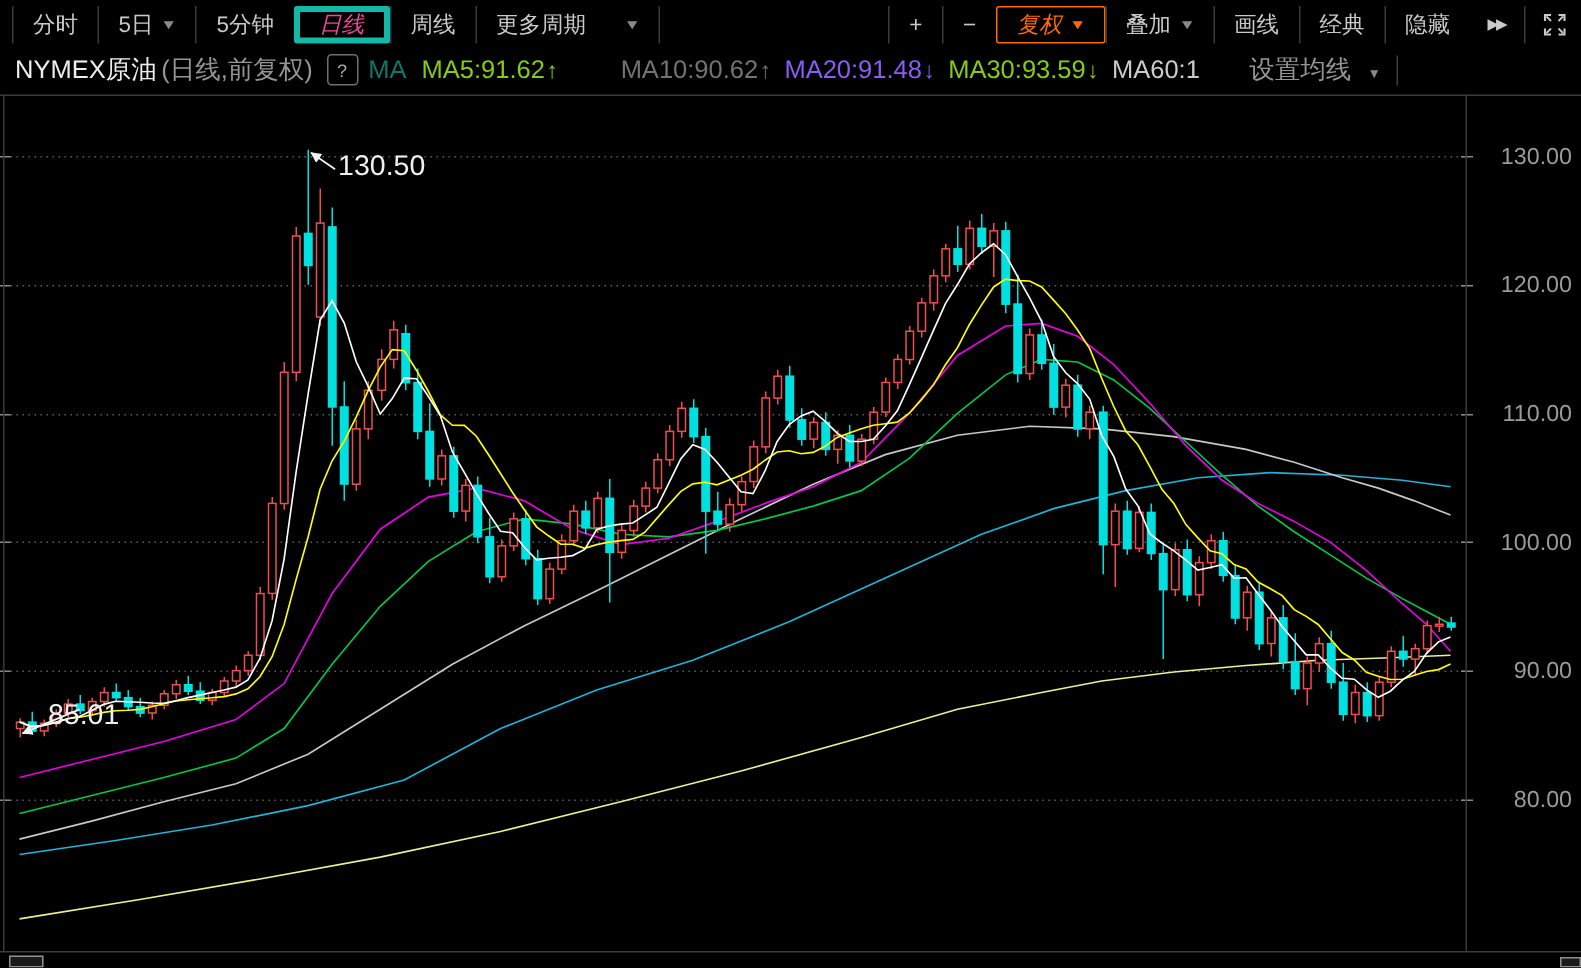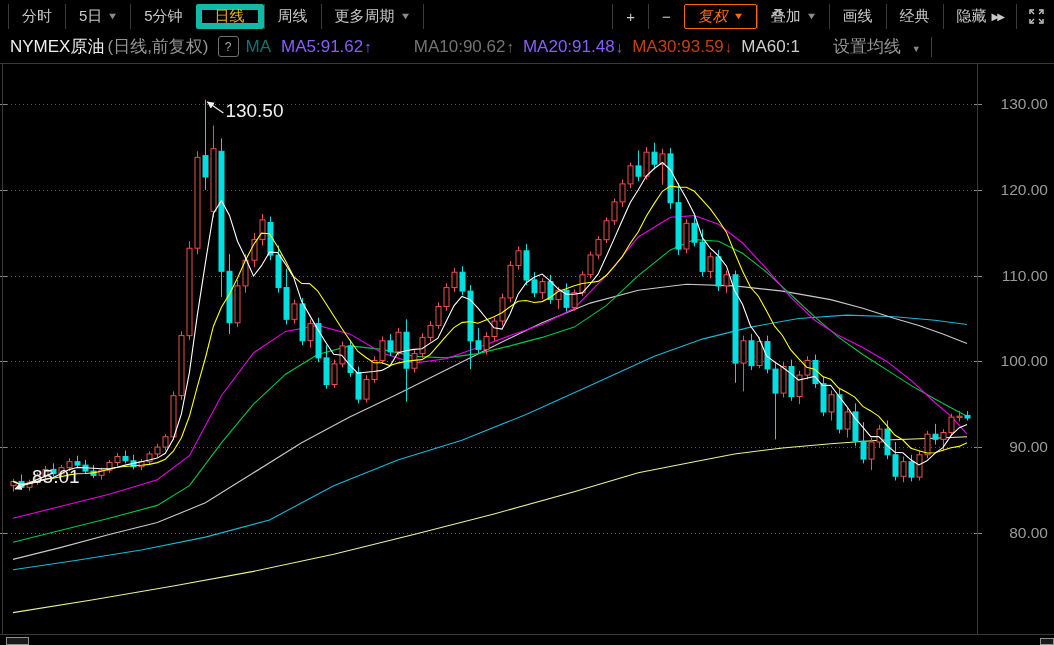--- a/index.html
+++ b/index.html
@@ -6,22 +6,22 @@
   body{width:1054px;height:645px;background:#000;position:relative;overflow:hidden;
        font-family:"Liberation Sans","DejaVu Sans",sans-serif;-webkit-font-smoothing:antialiased;}
   
   .toolbar{position:absolute;top:0;left:0;width:1054px;height:30px;}
   .tb-group{display:flex;position:absolute;top:0;height:30px;align-items:center;}
   .tb-left{left:8px;}
   .tb-right{right:5px;}
   .tb-btn{display:flex;align-items:center;justify-content:center;height:25px;margin-top:2px;
           padding:0 13px;color:#c9c9c9;font-size:15px;white-space:nowrap;cursor:default;
           border-left:1px solid #3a3a3a;box-sizing:border-box;}
-  .tb-left .tb-btn:last-child, .tb-right .tb-btn.rt-last{border-right:1px solid #3a3a3a;}
-  .tb-btn.selected{border:6px solid #14b8a6;border-radius:2px;color:#eab308;}
+  .tb-left .tb-btn:last-child, .tb-right .tb-btn.rt-last{border-right:1px solid #3a3a3a;gap:20px;}
+  .tb-btn.selected{border:4px solid #14b8a6;border-radius:2px;color:#ec4899;font-style:italic;}
   .tb-btn.accent{border:1px solid #ff6a00;border-radius:2px;color:#ff6a00;font-style:italic;}
   .caret{font-size:9px;color:#8a8a8a;margin-left:6px;transform:scaleX(1.3);}
   .accent .caret{color:#ff6a00;}
   .trail-arrows{font-size:10px;color:#c9c9c9;margin-left:5px;letter-spacing:-2px;}
   .expand-btn{display:flex;align-items:center;justify-content:center;width:26px;height:25px;margin-top:2px;margin-left:6px;}
   
   .legend{position:absolute;top:31px;left:0;width:1054px;height:31px;display:flex;align-items:center;font-size:17px;}
   .lg-symbol{color:#eeeeee;margin-left:10px;text-align:right;}
   .lg-mode{color:#959595;margin-left:3px;}
   .lg-help{width:19px;height:19px;border:1px solid #6f6f6f;border-radius:3px;color:#ababab;
@@ -406,23 +406,23 @@
       </svg>
     </div>
   </div>
 </div>
 
 <div class="legend">
   <span class="lg-symbol">NYMEX原油</span>
   <span class="lg-mode">(日线,前复权)</span>
   <span class="lg-help">?</span>
   <span class="lg-ma-prefix">MA</span>
-  <span class="lg-entry" id="ma-e0" style="color: #8b5cf6;"><span>MA5:91.62</span><span class="lg-arrow">↑</span></span>
+  <span class="lg-entry" id="ma-e0" style="color: #84cc16;"><span>MA5:91.62</span><span class="lg-arrow">↑</span></span>
   <span class="lg-entry" id="ma-e1" style="color: #737373; margin-left: 33px;"><span>MA10:90.62</span><span class="lg-arrow">↑</span></span>
   <span class="lg-entry" id="ma-e2" style="color: #8b5cf6;"><span>MA20:91.48</span><span class="lg-arrow">↓</span></span>
-  <span class="lg-entry" id="ma-e3" style="color: #c2410c;"><span>MA30:93.59</span><span class="lg-arrow">↓</span></span>
+  <span class="lg-entry" id="ma-e3" style="color: #84cc16;"><span>MA30:93.59</span><span class="lg-arrow">↓</span></span>
   <span class="lg-entry" id="ma-e4" style="color: rgb(204, 204, 204);"><span>MA60:1</span></span>
   <span class="lg-settings"><span>设置均线</span> <span class="caret">▼</span></span>
   <span class="lg-divider"></span>
 </div>
 
 <div class="scroll-thumb"></div>
 <div class="resize-corner"></div>
 
 </body></html>

